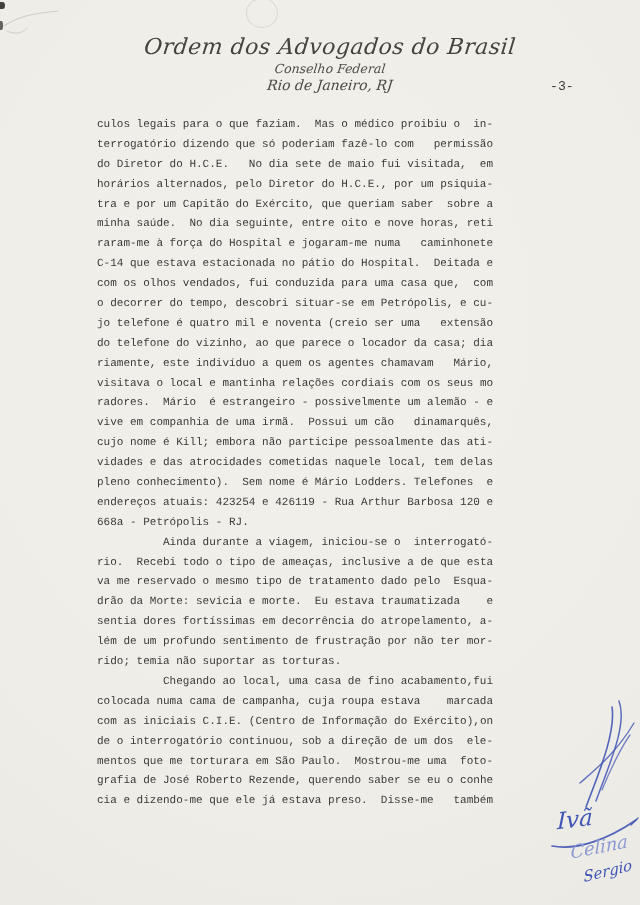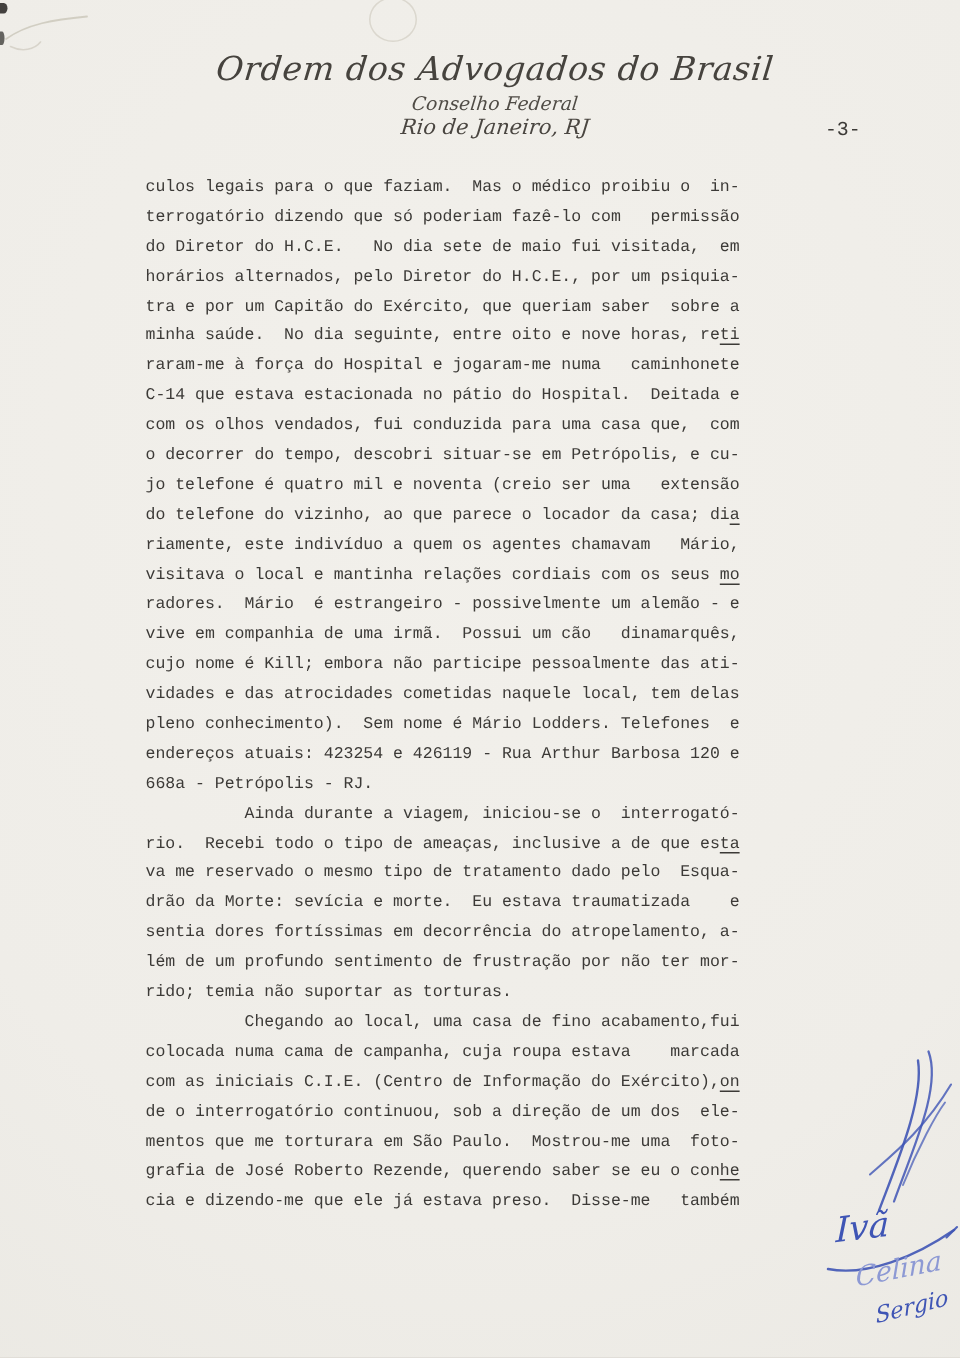--- a/index.html
+++ b/index.html
@@ -56,21 +56,20 @@
     position: absolute; left: 97px; top: 116px;
     font-family: "Liberation Mono", "DejaVu Sans Mono", monospace;
     font-size: 11px;
     line-height: 19.9px;
     color: var(--ink, #3c3a37);
     white-space: pre;
     text-rendering: geometricPrecision;
   }
   .body-text .tl { height: 19.9px; }
   .body-text .ul {
-    text-decoration: underline;
     text-decoration-thickness: 1px;
     text-underline-offset: 3px;
   }
 
   
   .hand {
     position: absolute;
     font-family: "DejaVu Serif", serif;
     font-style: italic;
     white-space: nowrap;

